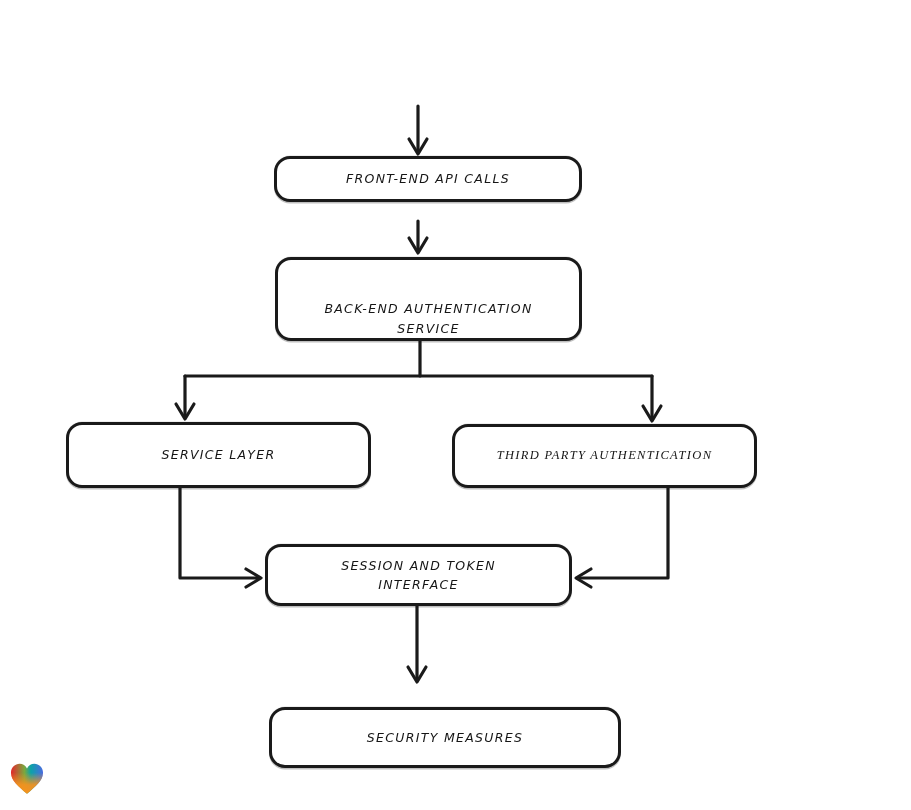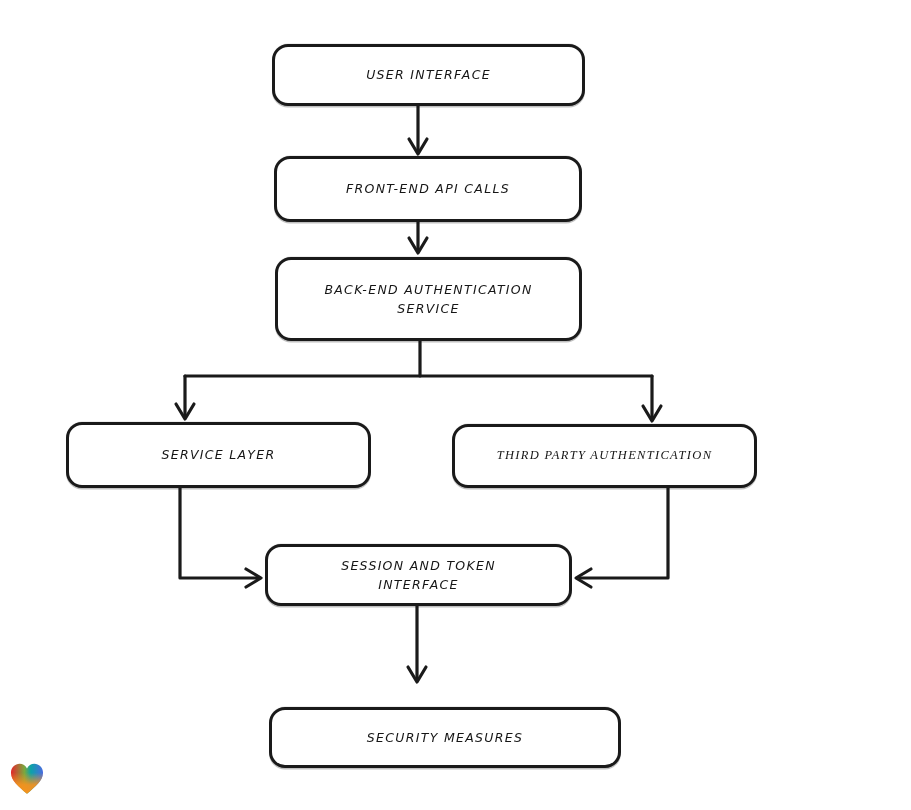--- a/index.html
+++ b/index.html
@@ -37,22 +37,22 @@
   .node-label {
     font-size: 12.5px;
     font-style: italic;
     letter-spacing: 1.3px;
     line-height: 1.55;
     color: #161616;
     display: inline-block;
   }
   
   .n1 { left: 272px; top: 44px;  width: 313px; height: 62px; }
-  .n2 { left: 274px; top: 156px; width: 308px; height: 66px; }
-  .n3 { left: 275px; top: 257px; width: 307px; height: 84px; }
+  .n2 { left: 274px; top: 156px; width: 308px; height: 46px; }
+  .n3 { left: 275px; top: 257px; width: 307px; height: 84px; align-items: flex-end; }
   .n4 { left: 66px;  top: 422px; width: 305px; height: 66px; }
   .n5 { left: 452px; top: 424px; width: 305px; height: 64px; font-family: Liberation Serif, serif; }
   .n6 { left: 265px; top: 544px; width: 307px; height: 62px; }
   .n7 { left: 269px; top: 707px; width: 352px; height: 61px; }
   .n3 .node-label { max-width: 250px; }
   .n6 .node-label { max-width: 215px; }
   .logo {
     position: absolute;
     left: 8px;
     top: 760px;
@@ -97,23 +97,20 @@
       <path d="M668 488 L668 578 L580 578"></path>
       <path d="M591 569 L576 578 L591 587"></path>
     </g>
 
     <g>
       <path d="M417 606 L417 678"></path>
       <path d="M408 667 L417 682 L426 667"></path>
     </g>
   </svg>
 
-  <div class="node n1">
-    <span class="node-label">USER INTERFACE</span>
-  </div>
 
   <div class="node n2">
     <span class="node-label">FRONT-END API CALLS</span>
   </div>
 
   <div class="node n3">
     <span class="node-label">BACK-END AUTHENTICATION SERVICE</span>
   </div>
 
   <div class="node n4">

